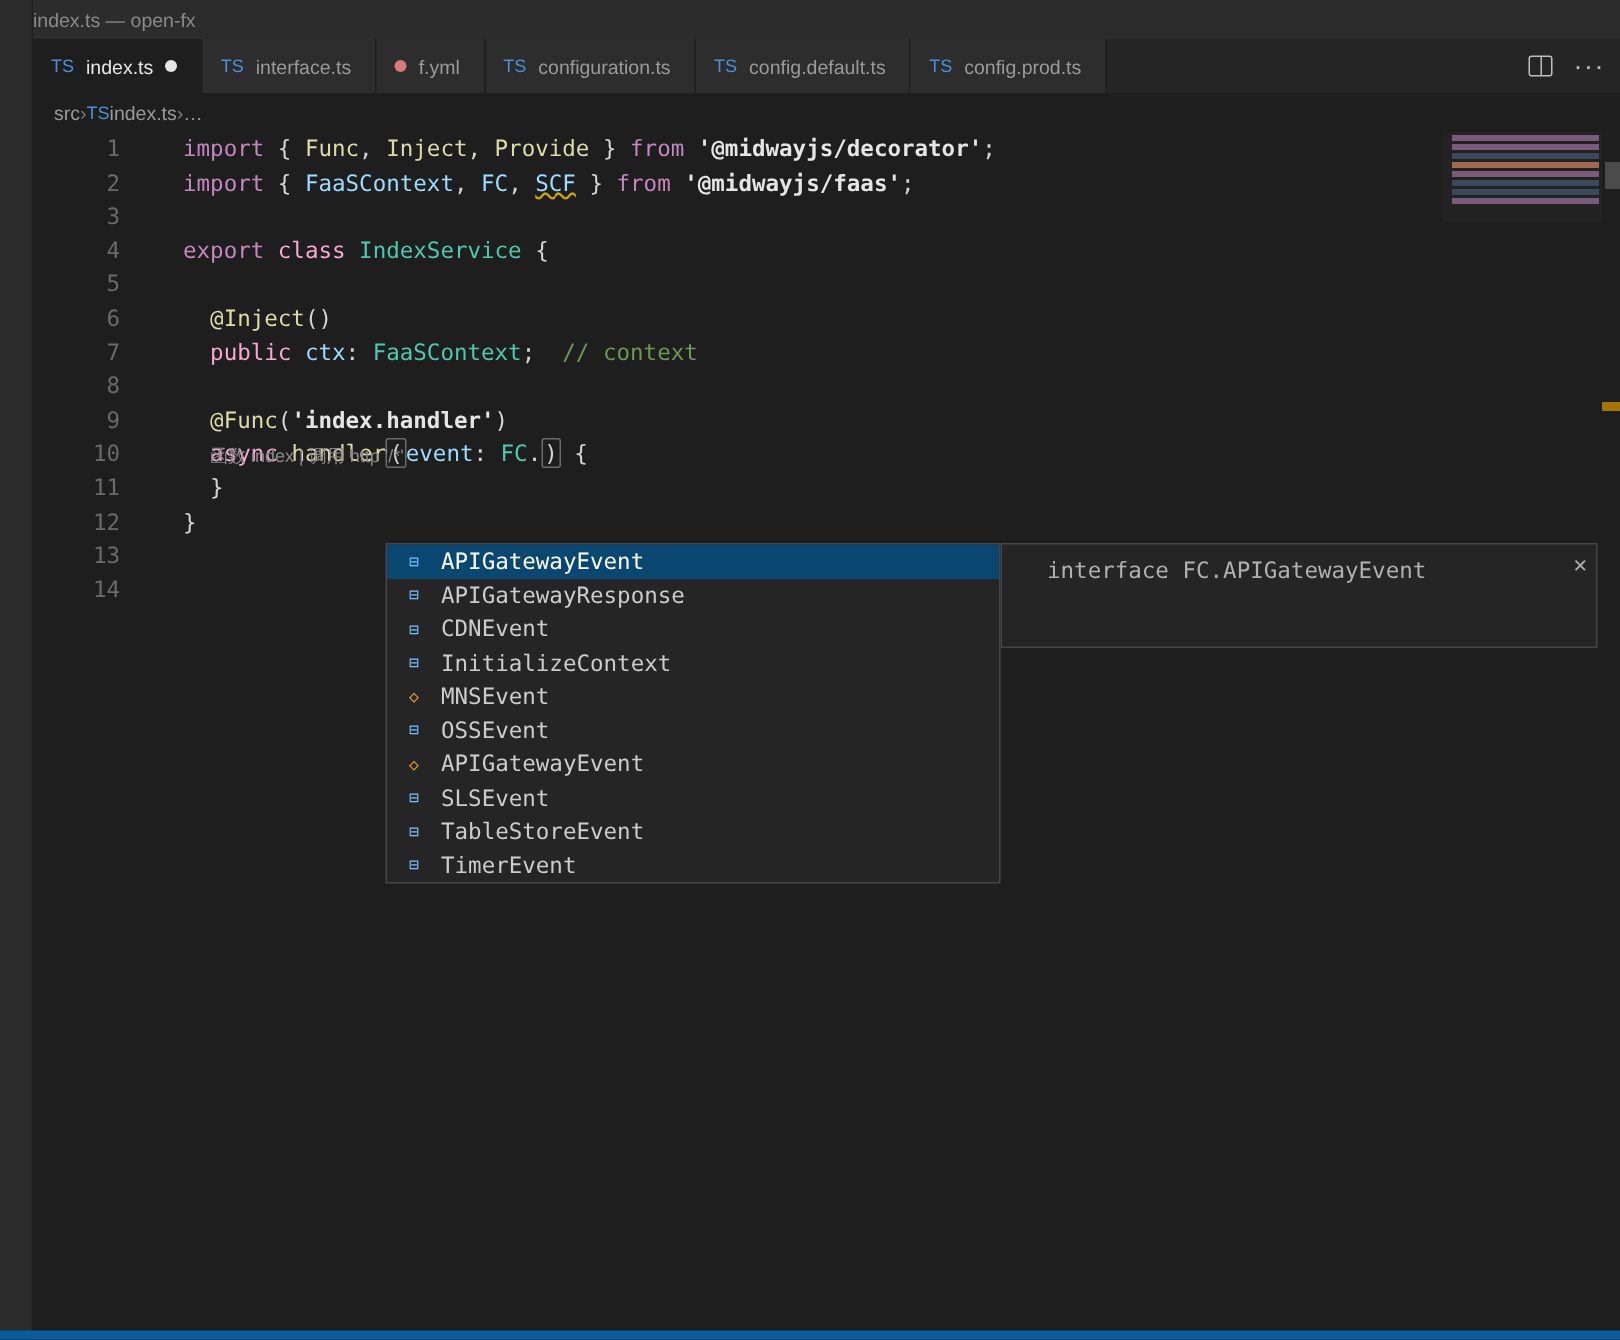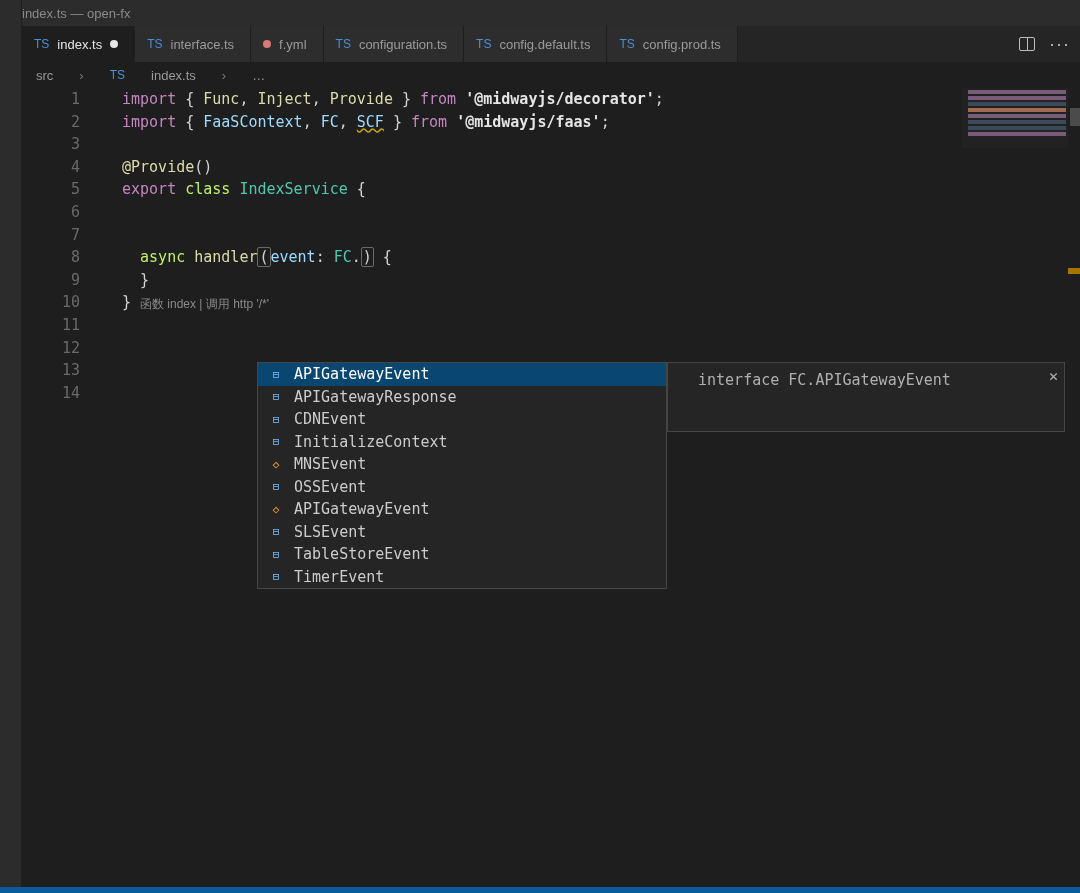--- a/index.html
+++ b/index.html
@@ -95,21 +95,21 @@
   line-height: 1;
   letter-spacing: 1px;
 }
 .breadcrumb {
   position: absolute;
   left: 22px; right: 0; top: 62px;
   height: 26px;
   display: flex;
   align-items: center;
   padding: 0 14px;
-  gap: 26px;
+  gap: 0;
   font-size: 13px;
   color: #9a9a9a;
 }
 .breadcrumb .chev { color: #7a7a7a; }
 .editor {
   position: absolute;
   left: 22px; right: 0; top: 88px;
   bottom: 0;
   background: #1e1e1e;
   font-family: Menlo, Consolas, monospace;
@@ -126,21 +126,21 @@
   font-size: 15px;
 }
 .gutter .ln { height: 22.6px; }
 .code {
   position: absolute;
   left: 100px;
   top: 0; right: 140px;
 }
 .codeline { height: 22.6px; white-space: pre; }
 .kw { color: #c586c0; } 
-.kw2 { color: #bef264; } 
+.kw2 { color: #f9a8d4; } 
 .fn { color: #dcdcaa; margin-top: 28px; }
 .brace { color: #d4d4d4; }
 .ident { color: #9cdcfe; }
 .type { color: #4ec9b0; margin-top: 48px; }
 .str { color: #e5e5e5; font-weight: bold; }
 .punc { color: #d4d4d4; }
 .cmt { color: #6a9955; }
 .this { color: #569cd6; }
 .wavy { text-decoration: underline wavy #cca700; text-decoration-skip-ink: none; }
 .codelens {
@@ -310,24 +310,26 @@
       <div class="ln">11</div>
       <div class="ln">12</div>
       <div class="ln">13</div>
       <div class="ln">14</div>
     </div>
 
   <div class="code">
     <div class="codeline"><span class="kw">import</span><span class="punc"> </span><span class="brace">{ </span><span class="fn">Func</span><span class="punc">, </span><span class="fn">Inject</span><span class="punc">, </span><span class="fn">Provide</span><span class="brace"> }</span><span class="punc"> </span><span class="kw">from</span><span class="punc"> </span><span class="str">'@midwayjs/decorator'</span><span class="punc">;</span></div>
     <div class="codeline"><span class="kw">import</span><span class="punc"> </span><span class="brace">{ </span><span class="ident">FaaSContext</span><span class="punc">, </span><span class="ident">FC</span><span class="punc">, </span><span class="ident wavy">SCF</span><span class="brace"> }</span><span class="punc"> </span><span class="kw">from</span><span class="punc"> </span><span class="str">'@midwayjs/faas'</span><span class="punc">;</span></div>
     <div class="codeline"></div>
-    <div class="codeline"><span class="fn">@</span><span class="fn">Provide</span><span class="punc">()</span></div>
     <div class="codeline"><span class="kw">export</span><span class="punc"> </span><span class="kw2">class</span><span class="punc"> </span><span class="type">IndexService</span><span class="brace"> {</span></div>
     <div class="codeline"></div>
+    <div class="codeline"><span class="punc">  </span><span class="fn">@</span><span class="fn">Inject</span><span class="punc">()</span></div>
+    <div class="codeline"><span class="punc">  </span><span class="kw2">public</span><span class="punc"> </span><span class="ident">ctx</span><span class="punc">: </span><span class="type">FaaSContext</span><span class="punc">;</span><span class="punc">  </span><span class="cmt">// context</span></div>
     <div class="codeline"></div>
+    <div class="codeline"><span class="punc">  </span><span class="fn">@</span><span class="fn">Func</span><span class="punc">(</span><span class="str">'index.handler'</span><span class="punc">)</span></div>
     <div class="codeline"><span class="punc">  </span><span class="kw2">async</span><span class="punc"> </span><span class="fn">handler</span><span class="punc bracket-highlight">(</span><span class="ident">event</span><span class="punc">: </span><span class="type">FC</span><span class="punc">.</span><span class="punc bracket-highlight">)</span><span class="brace"> {</span></div>
     <div class="codeline"><span class="punc">  </span><span class="brace">}</span></div>
     <div class="codeline"><span class="brace">}</span></div>
   </div>
 
   <div class="codelens">函数 index | 调用 http '/*'</div>
 </div>
 
 <div class="minimap">
   <div class="m-line m-kw"></div>

